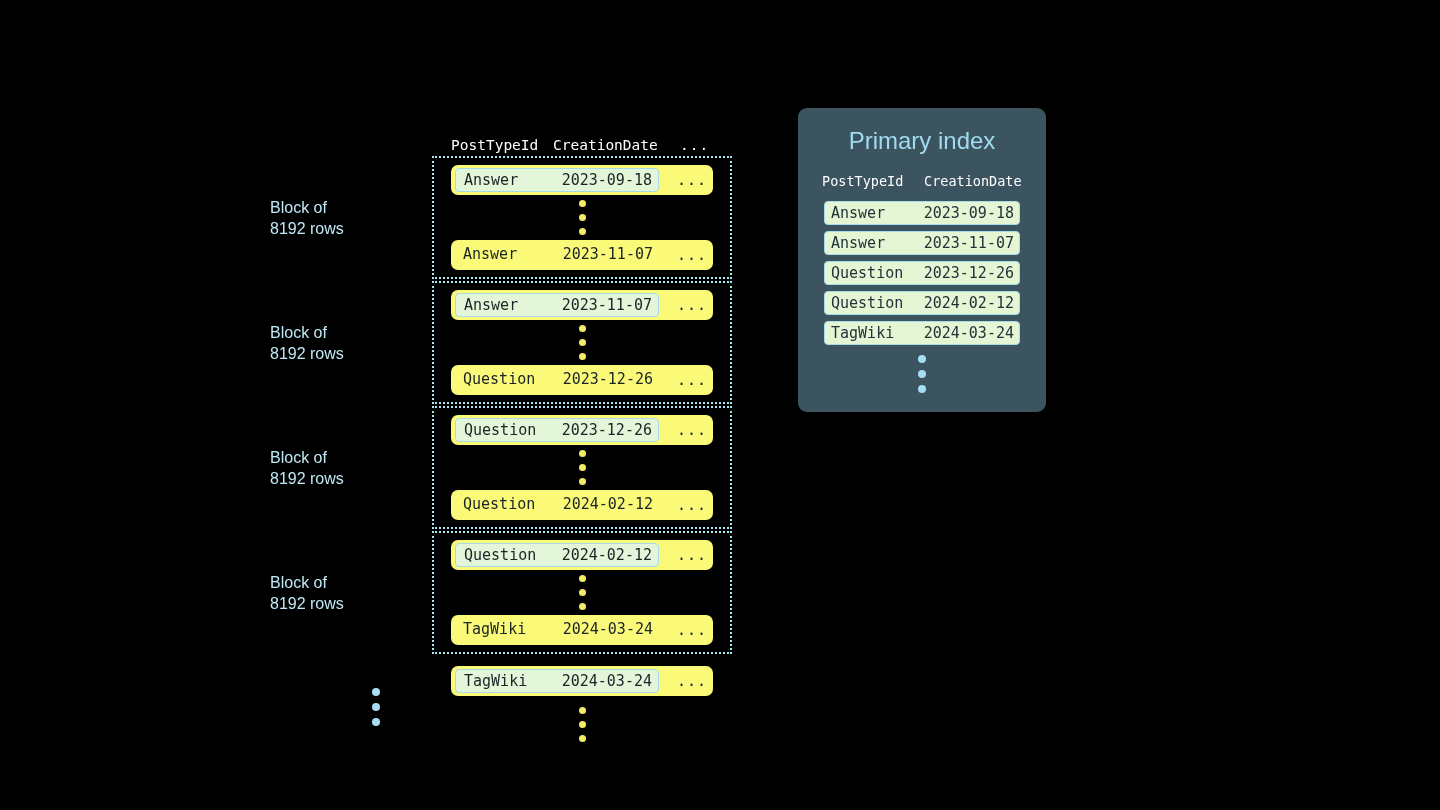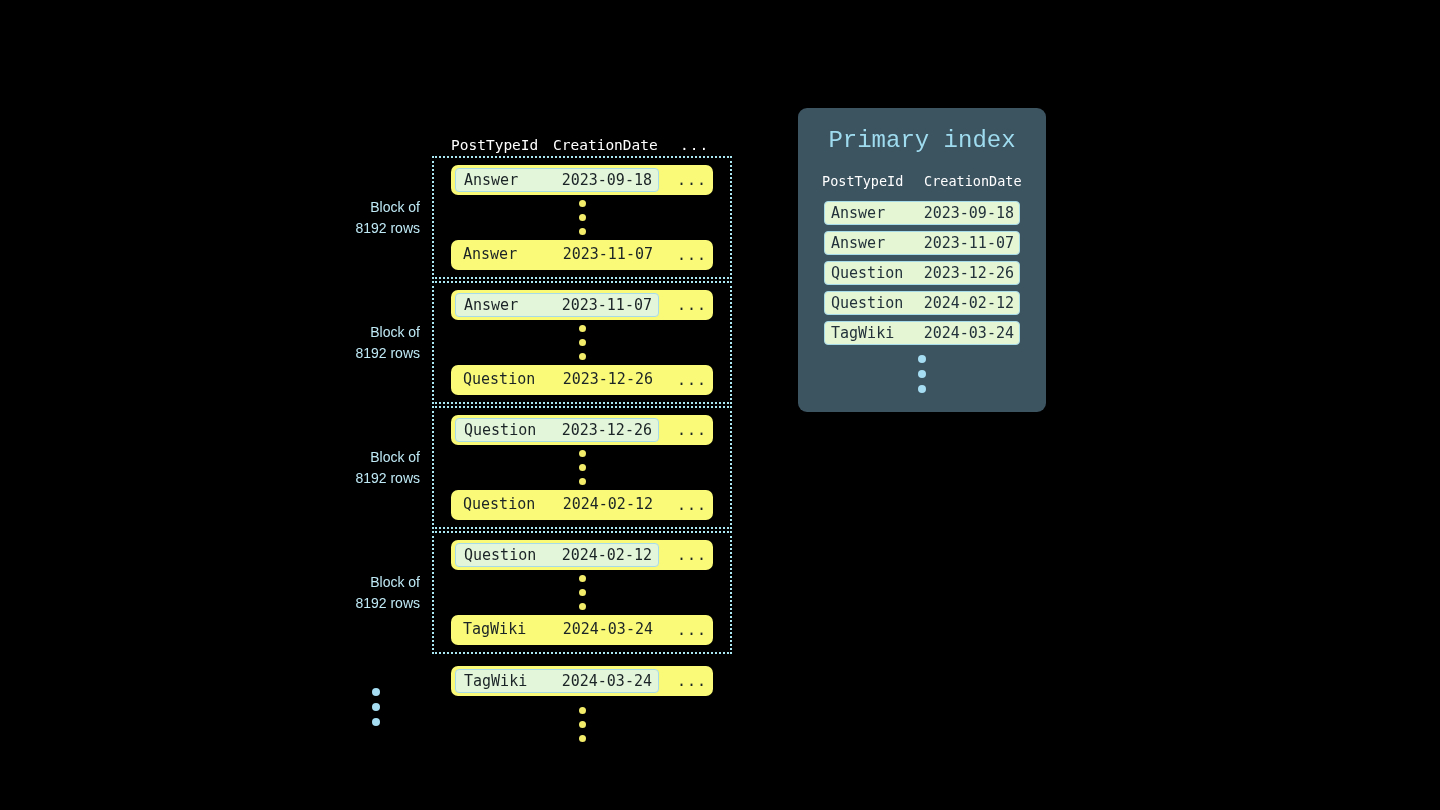--- a/index.html
+++ b/index.html
@@ -58,24 +58,24 @@
     margin-bottom: 2px;
   }
 
   .block-label {
     position: absolute;
     right: 100%;
     top: 50%;
     transform: translateY(-50%);
     margin-right: 14px;
     width: 150px;
-    text-align: right;
+    text-align: left;
     color: #bfe9f5;
     font-family: "Liberation Sans", sans-serif;
-    font-size: 14px;
+    font-size: 16px;
     line-height: 21px;
     white-space: nowrap;
   }
 
   
   .row {
     position: relative;
     margin: 0 auto;
     width: 262px;
     height: 30px;
@@ -166,21 +166,21 @@
     top: 108px;
     width: 248px;
     background: #3c5360;
     border-radius: 9px;
     padding: 0 0 16px 0;
     box-sizing: border-box;
   }
 
   .idx-title {
     color: #9fdcef;
-    font-family: Liberation Mono, monospace;
+    font-family: Liberation Sans, sans-serif;
     font-size: 24px;
     text-align: center;
     padding-top: 17px;
     height: 32px;
     line-height: 32px;
     white-space: nowrap;
   }
 
   .idx-head {
     position: relative;

